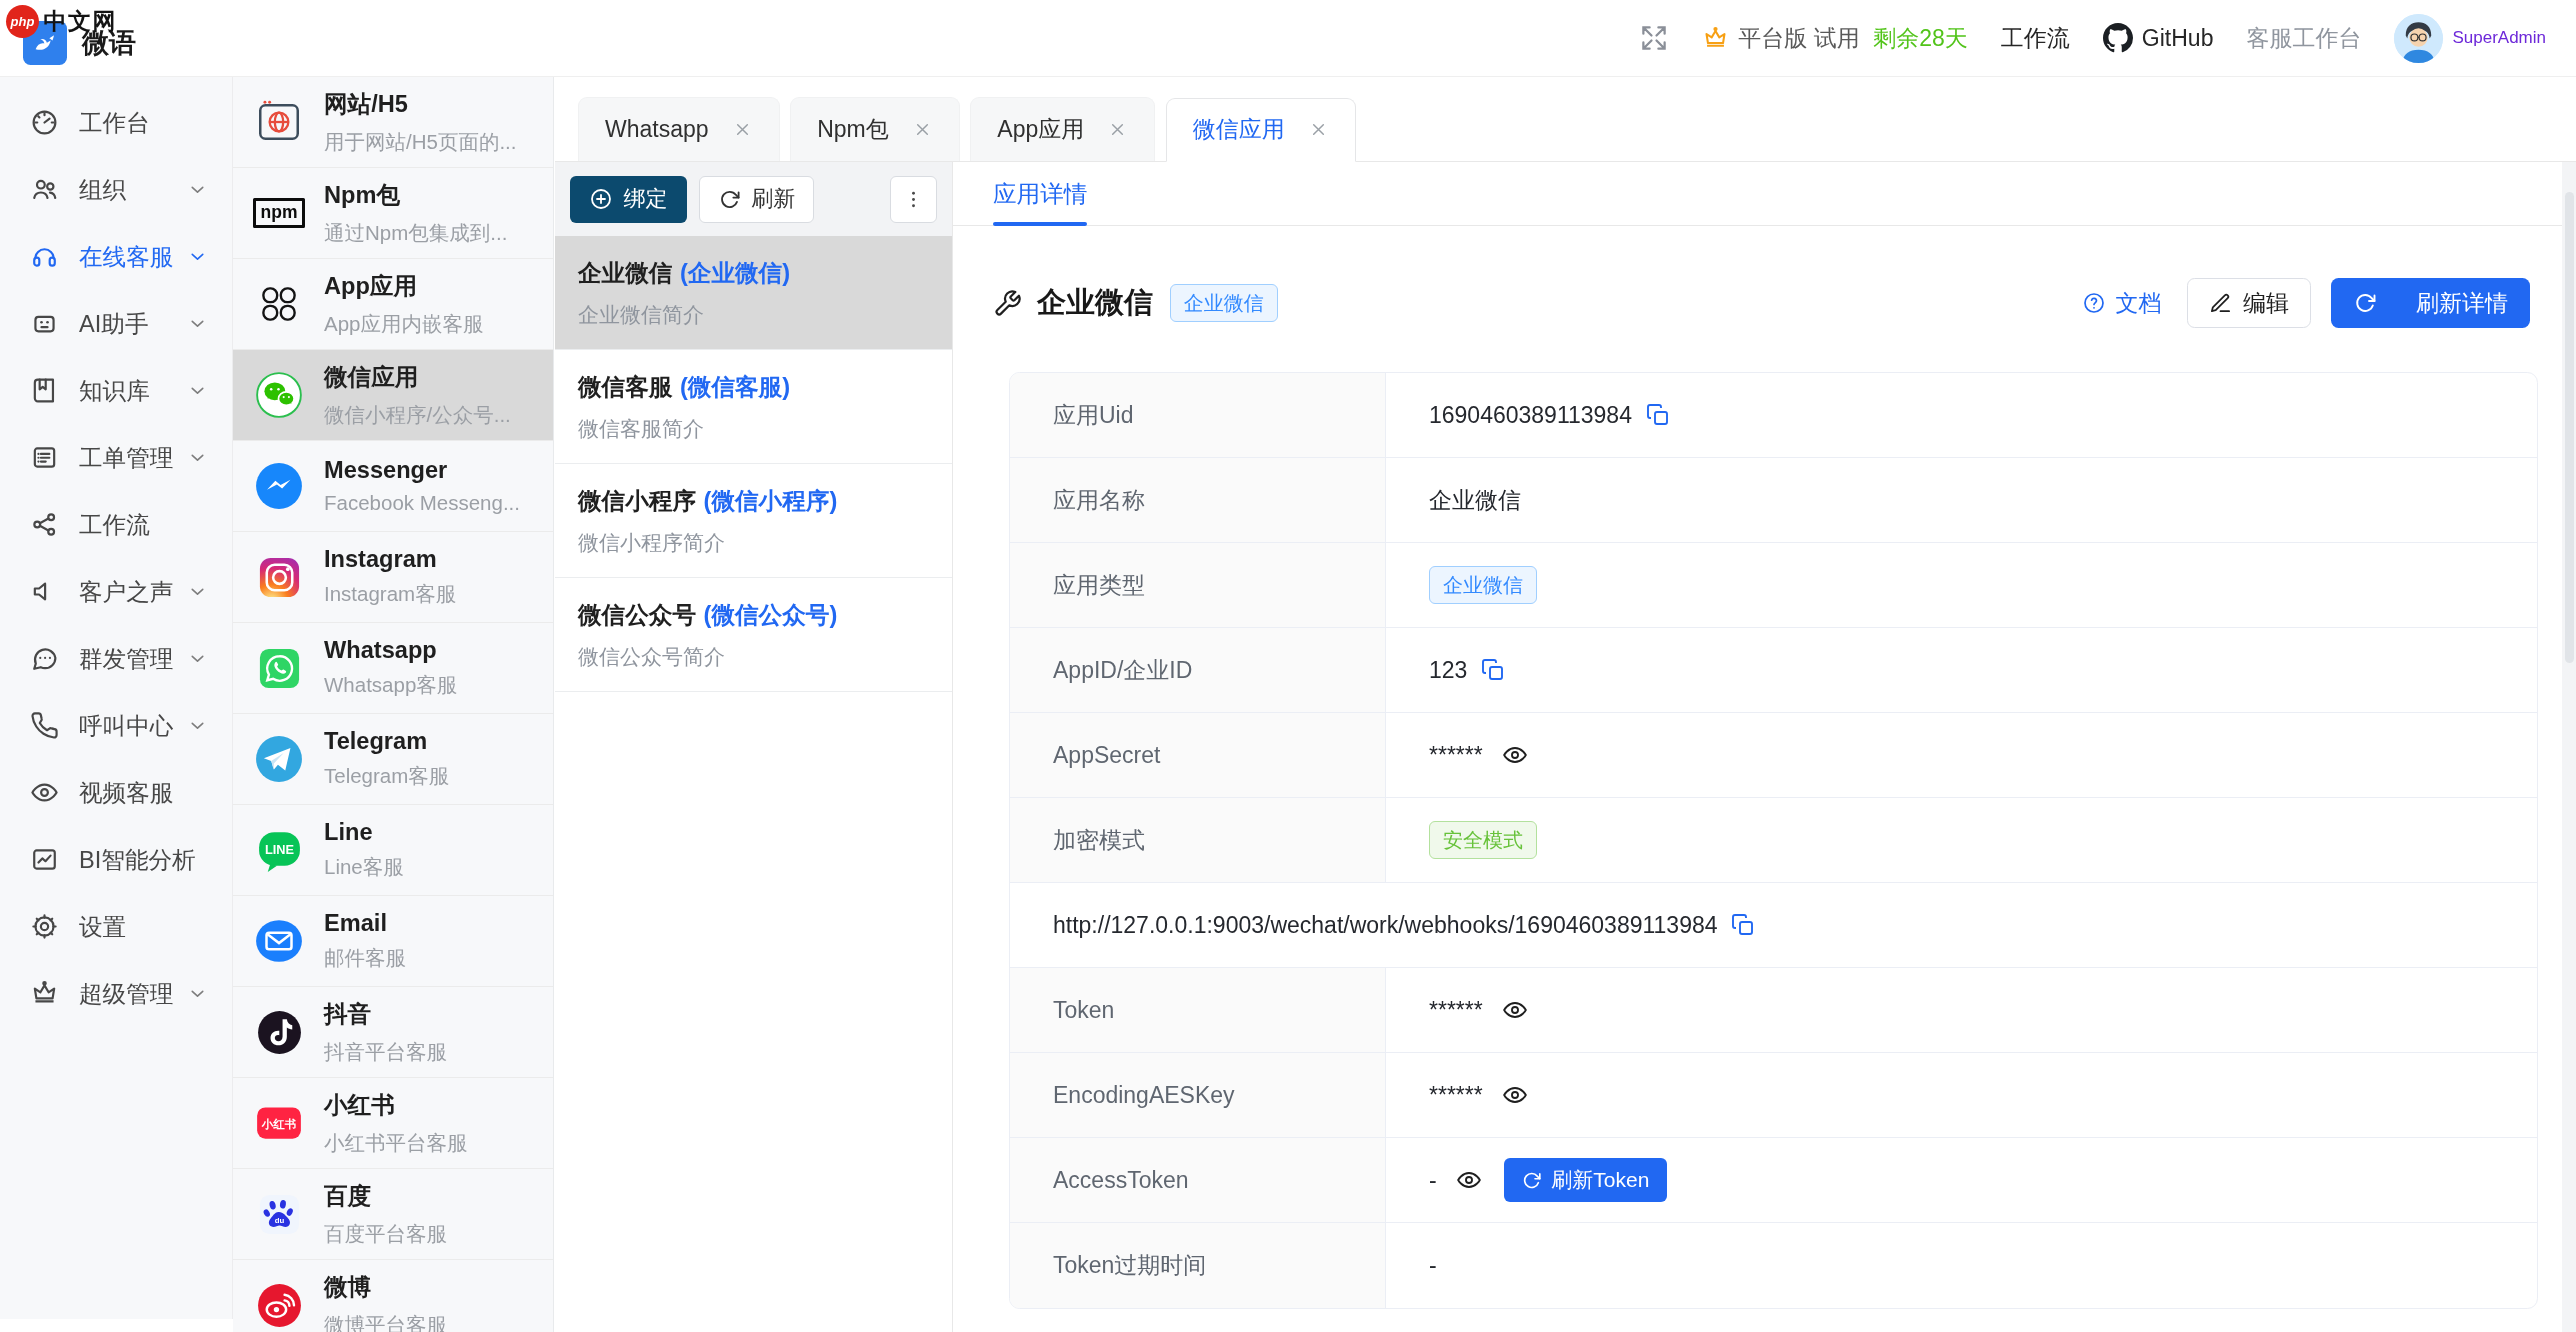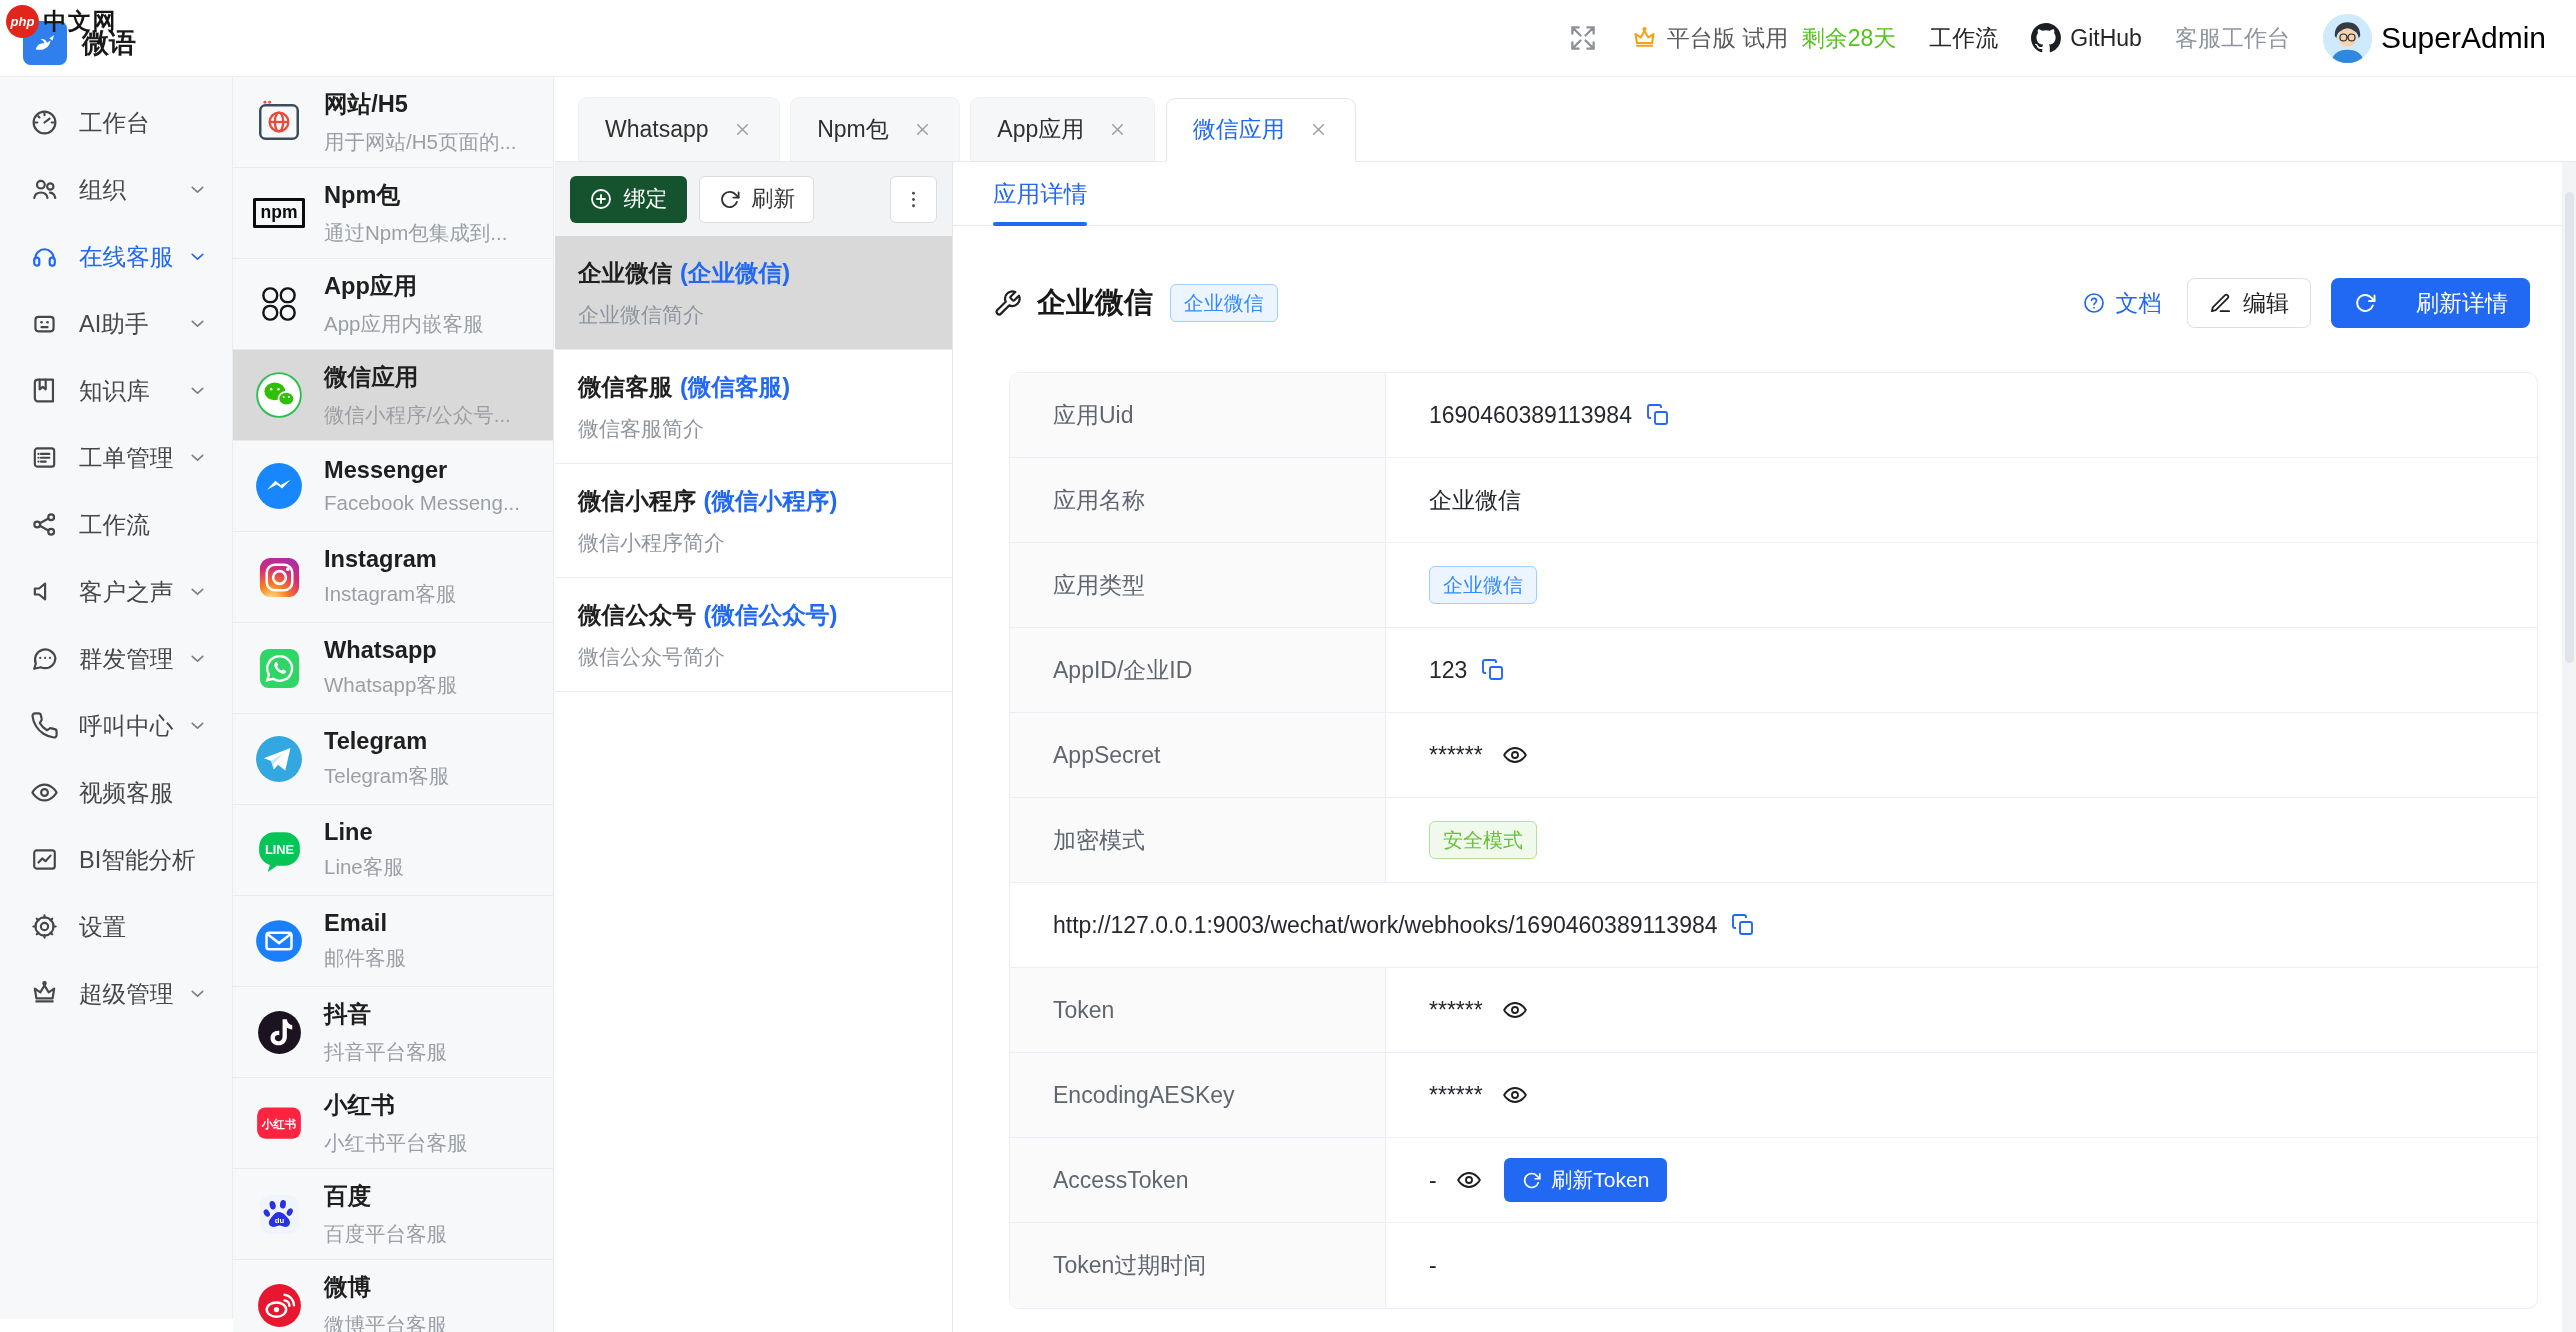--- a/index.html
+++ b/index.html
@@ -18,21 +18,21 @@
     border-bottom:0.8px solid #efefef; display:flex; align-items:center; padding:0 30px 0 23px; z-index:10; }
   .logo-wrap { display:flex; align-items:center; gap:15px; margin-top:10.6px; }
   .logo-sq { width:44px; height:44px; background:#2f80ed; border-radius:7.6px; display:flex; align-items:center; justify-content:center; }
   .app-name { font-size:27px; font-weight:bold; color:#1a1a1a; }
   .header-right { margin-left:auto; display:flex; align-items:center; gap:33px; }
   .h-item { display:flex; align-items:center; gap:9px; font-size:23px; color:#262626; cursor:pointer; }
   .plan-text { color:#595959; }
   .plan-remaining { color:#52c41a; margin-left:4.6px; }
   .h-gray { color:#8f959e; }
   .avatar { width:49px; height:49px; border-radius:50%; overflow:hidden; background:#cfe9fd; }
-  .username { font-size:30px; color:#000000; }
+  .username { font-size:17px; color:#6d28d9; }
 
   
   .sidebar { position:absolute; top:77px; left:0; width:233px; bottom:13px; background:#f7f8fa;
     border-right:0.8px solid #ececee; padding-top:12px; }
   .side-item { height:67px; display:flex; align-items:center; padding:0 24px 0 30px;
     font-size:23.6px; color:#474747; cursor:pointer; }
   .side-item .sic { width:29px; height:29px; margin-right:20px; flex:none; }
   .side-label { flex:1; white-space:nowrap; }
   .chev { width:21px; height:21px; color:#7d7d7d; flex:none; }
   .side-item.active { color:#2168f2; }
@@ -61,21 +61,21 @@
   .tab.active { background:#fff; border:0.8px solid #e5e6e8; border-bottom:0.8px solid #fff; margin-bottom:-0.8px; color:#2168f2; position:relative; z-index:2; }
 
   .content { position:absolute; top:85px; left:0; right:0; bottom:0; display:flex; }
 
   
   .applist { width:398px; flex:none; border-right:0.8px solid #e8e8e8; display:flex; flex-direction:column; background:#fff; }
   .applist-toolbar { background:#f2f3f5; padding:13.7px 15px; display:flex; align-items:center; gap:12px; }
   .btn { display:inline-flex; align-items:center; gap:10.6px; border-radius:6px; font-size:22px;
     height:47px; padding:0 18px; border:0.8px solid transparent; cursor:pointer; background:#fff; }
   .btn svg { flex:none; }
-  .btn-primary { background:#14532d; color:#fff; }
+  .btn-primary { background:#0c4a6e; color:#fff; }
   .btn-plain { color:#333; border-color:#d9dce1; }
   .btn-more { width:47px; padding:0; justify-content:center; border:0.8px solid #d9dce1; margin-left:auto; color:#4a4a4a; }
   .app-item { height:114px; padding:0 23px; display:flex; flex-direction:column; justify-content:center;
     border-bottom:0.8px solid #ebedef; cursor:pointer; }
   .app-item.selected { background:#d9d9d9; }
   .app-title { font-size:23.6px; font-weight:600; color:#1f1f1f; }
   .app-type { color:#2168f2; margin-left:7.6px; }
   .app-desc { font-size:21px; color:#8f959e; margin-top:12px; }
 
   

